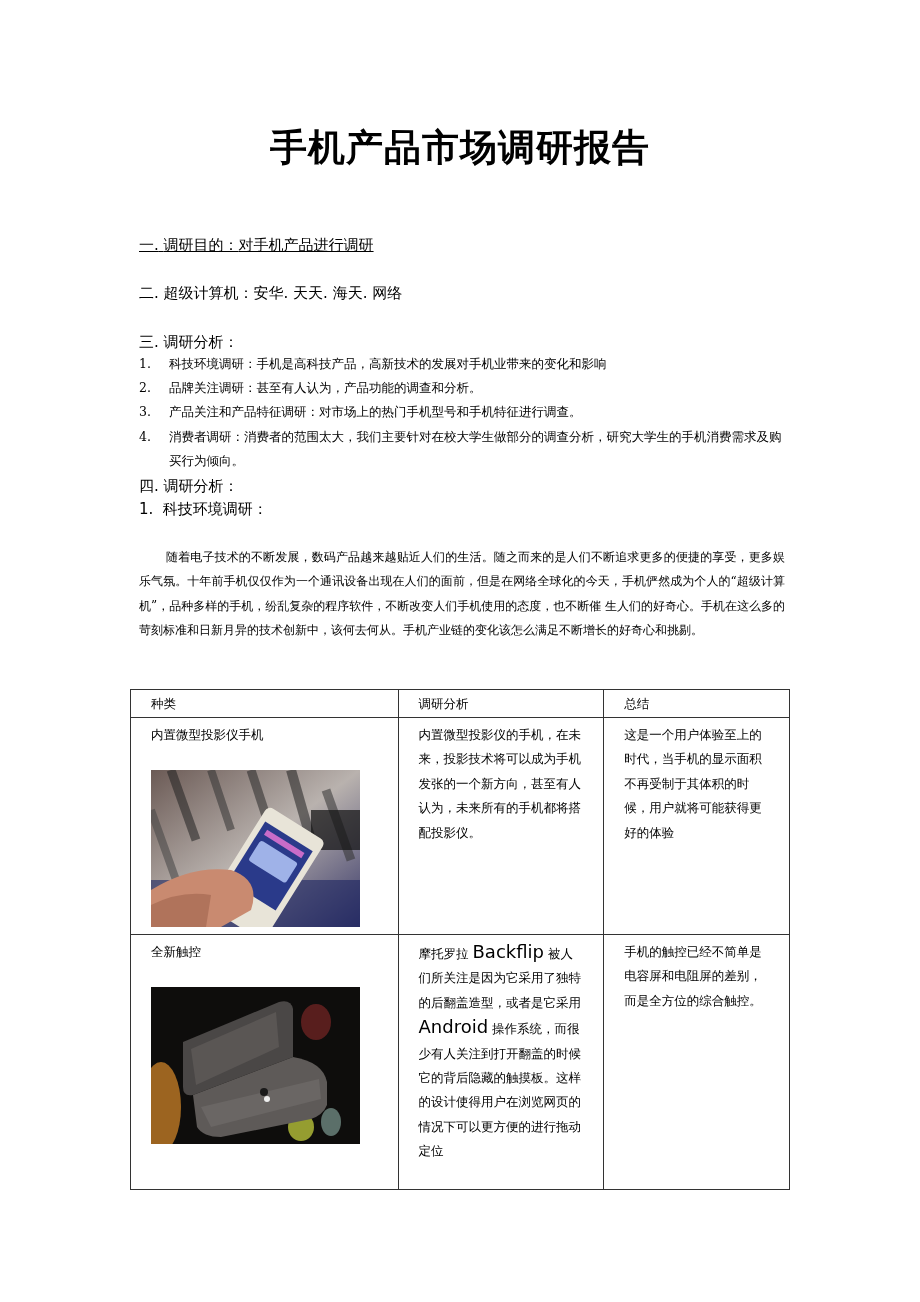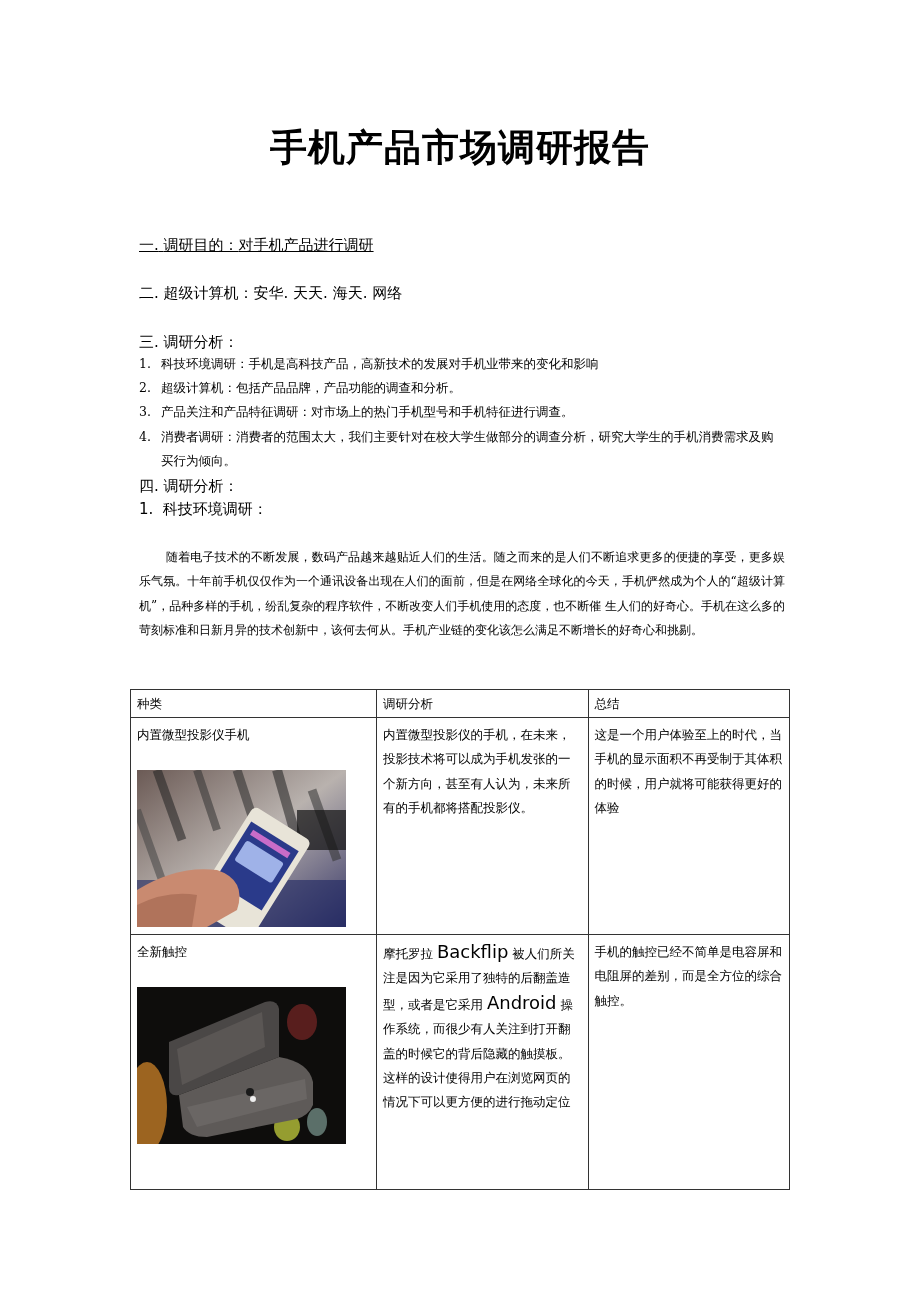--- a/index.html
+++ b/index.html
@@ -1,24 +1,24 @@
 <!DOCTYPE html>
 <html><head>
 <meta charset="utf-8">
 <style>
   html, body { margin: 0; padding: 0; background: #ffffff; }
   body { width: 920px; height: 1302px; position: relative; overflow: hidden; color: #000; font-family: "DejaVu Serif", "Liberation Serif", serif; }
   .title { position: absolute; left: 0; width: 920px; top: 122px; text-align: center; font-family: Liberation Mono, monospace; font-weight: bold; font-size: 37px; letter-spacing: 1px; line-height: 56px; }
   .h { position: absolute; left: 139px; font-family: "DejaVu Sans", "Liberation Sans", sans-serif; font-size: 15px; line-height: 22px; white-space: nowrap; }
   .li { position: absolute; left: 139px; font-size: 12.5px; line-height: 24px; width: 645px; }
   .li .n { position: absolute; left: 0; top: 0; }
-  .li .t { display: block; margin-left: 22px; }
+  .li .t { display: block; margin-left: 30px; }
   .para { position: absolute; left: 139px; top: 545px; width: 646px; font-size: 12px; line-height: 24.4px; text-indent: 27px; text-align: justify; }
   table.t1 { position: absolute; left: 130px; top: 689px; width: 660px; border-collapse: collapse; font-size: 12.5px; }
-  table.t1 td, table.t1 th { border: 1.3px solid #333; vertical-align: top; padding: 0 6px; text-align: left; }
+  table.t1 td, table.t1 th { border: 1.3px solid #333; vertical-align: top; padding: 0 20px; text-align: left; }
   table.t1 th { font-family: "DejaVu Sans", "Liberation Sans", sans-serif; font-weight: normal; font-size: 12.5px; height: 25px; line-height: 27px; }
   table.t1 td { line-height: 24.4px; padding-top: 5px; }
   .c1 { width: 233px; } .c2 { width: 199px; } .c3 { width: 189px; }
   .photo { display: block; width: 209px; margin-top: 23px; position: relative; overflow: hidden; }
   .sans { font-family: "DejaVu Sans", "Liberation Sans", sans-serif; font-size: 18px; }
 </style>
 </head>
 <body>
 
 <div class="title">手机产品市场调研报告</div>
@@ -35,21 +35,21 @@
   <span>三.</span>
   <span>调研分析：</span>
 </div>
 
 <div class="li" style="top:352px;">
   <span class="n">1.</span>
   <span class="t">科技环境调研：手机是高科技产品，高新技术的发展对手机业带来的变化和影响</span>
 </div>
 <div class="li" style="top:376px;">
   <span class="n">2.</span>
-  <span class="t">超级计算机：包括产品品牌，产品功能的调查和分析。</span>
+  <span class="t">品牌关注调研：甚至有人认为，产品功能的调查和分析。</span>
 </div>
 <div class="li" style="top:400px;">
   <span class="n">3.</span>
   <span class="t">产品关注和产品特征调研：对市场上的热门手机型号和手机特征进行调查。</span>
 </div>
 <div class="li" style="top:425px;">
   <span class="n">4.</span>
   <span class="t">消费者调研：消费者的范围太大，我们主要针对在校大学生做部分的调查分析，研究大学生的手机消费需求及购买行为倾向。</span>
 </div>
 

